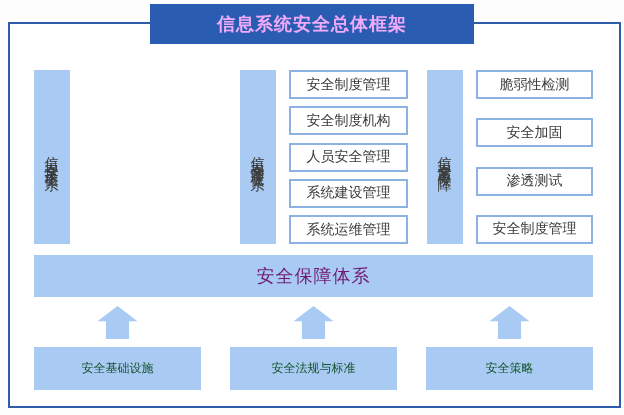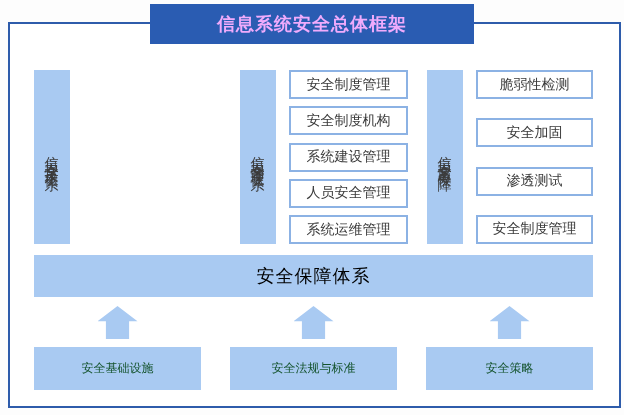--- a/index.html
+++ b/index.html
@@ -75,21 +75,21 @@
     color: #3b3b3b;
   }
 
   .assurance {
     position: absolute;
     left: 34px; top: 255px;
     width: 559px; height: 42px;
     background: #a9caf2;
     display: flex; align-items: center; justify-content: center;
     font-size: 18px;
-    color: #000000;
+    color: #701a75;
     letter-spacing: 1px;
     z-index: 2;
   }
 
   .arrow-row, .bottom-row {
     position: absolute;
     left: 34px; width: 559px;
     display: flex; gap: 29px;
     z-index: 2;
   }
@@ -125,22 +125,22 @@
     </div>
   </div>
 
   <div class="group g2">
     <div class="vbar">
       <span>信息安全管理体系</span>
     </div>
     <div class="items">
       <div class="item-box">安全制度管理</div>
       <div class="item-box">安全制度机构</div>
+      <div class="item-box">人员安全管理</div>
       <div class="item-box">系统建设管理</div>
-      <div class="item-box">人员安全管理</div>
       <div class="item-box">系统运维管理</div>
     </div>
   </div>
 
   <div class="group g3">
     <div class="vbar">
       <span>信息安全服务保障</span>
     </div>
     <div class="items">
       <div class="item-box">脆弱性检测</div>

